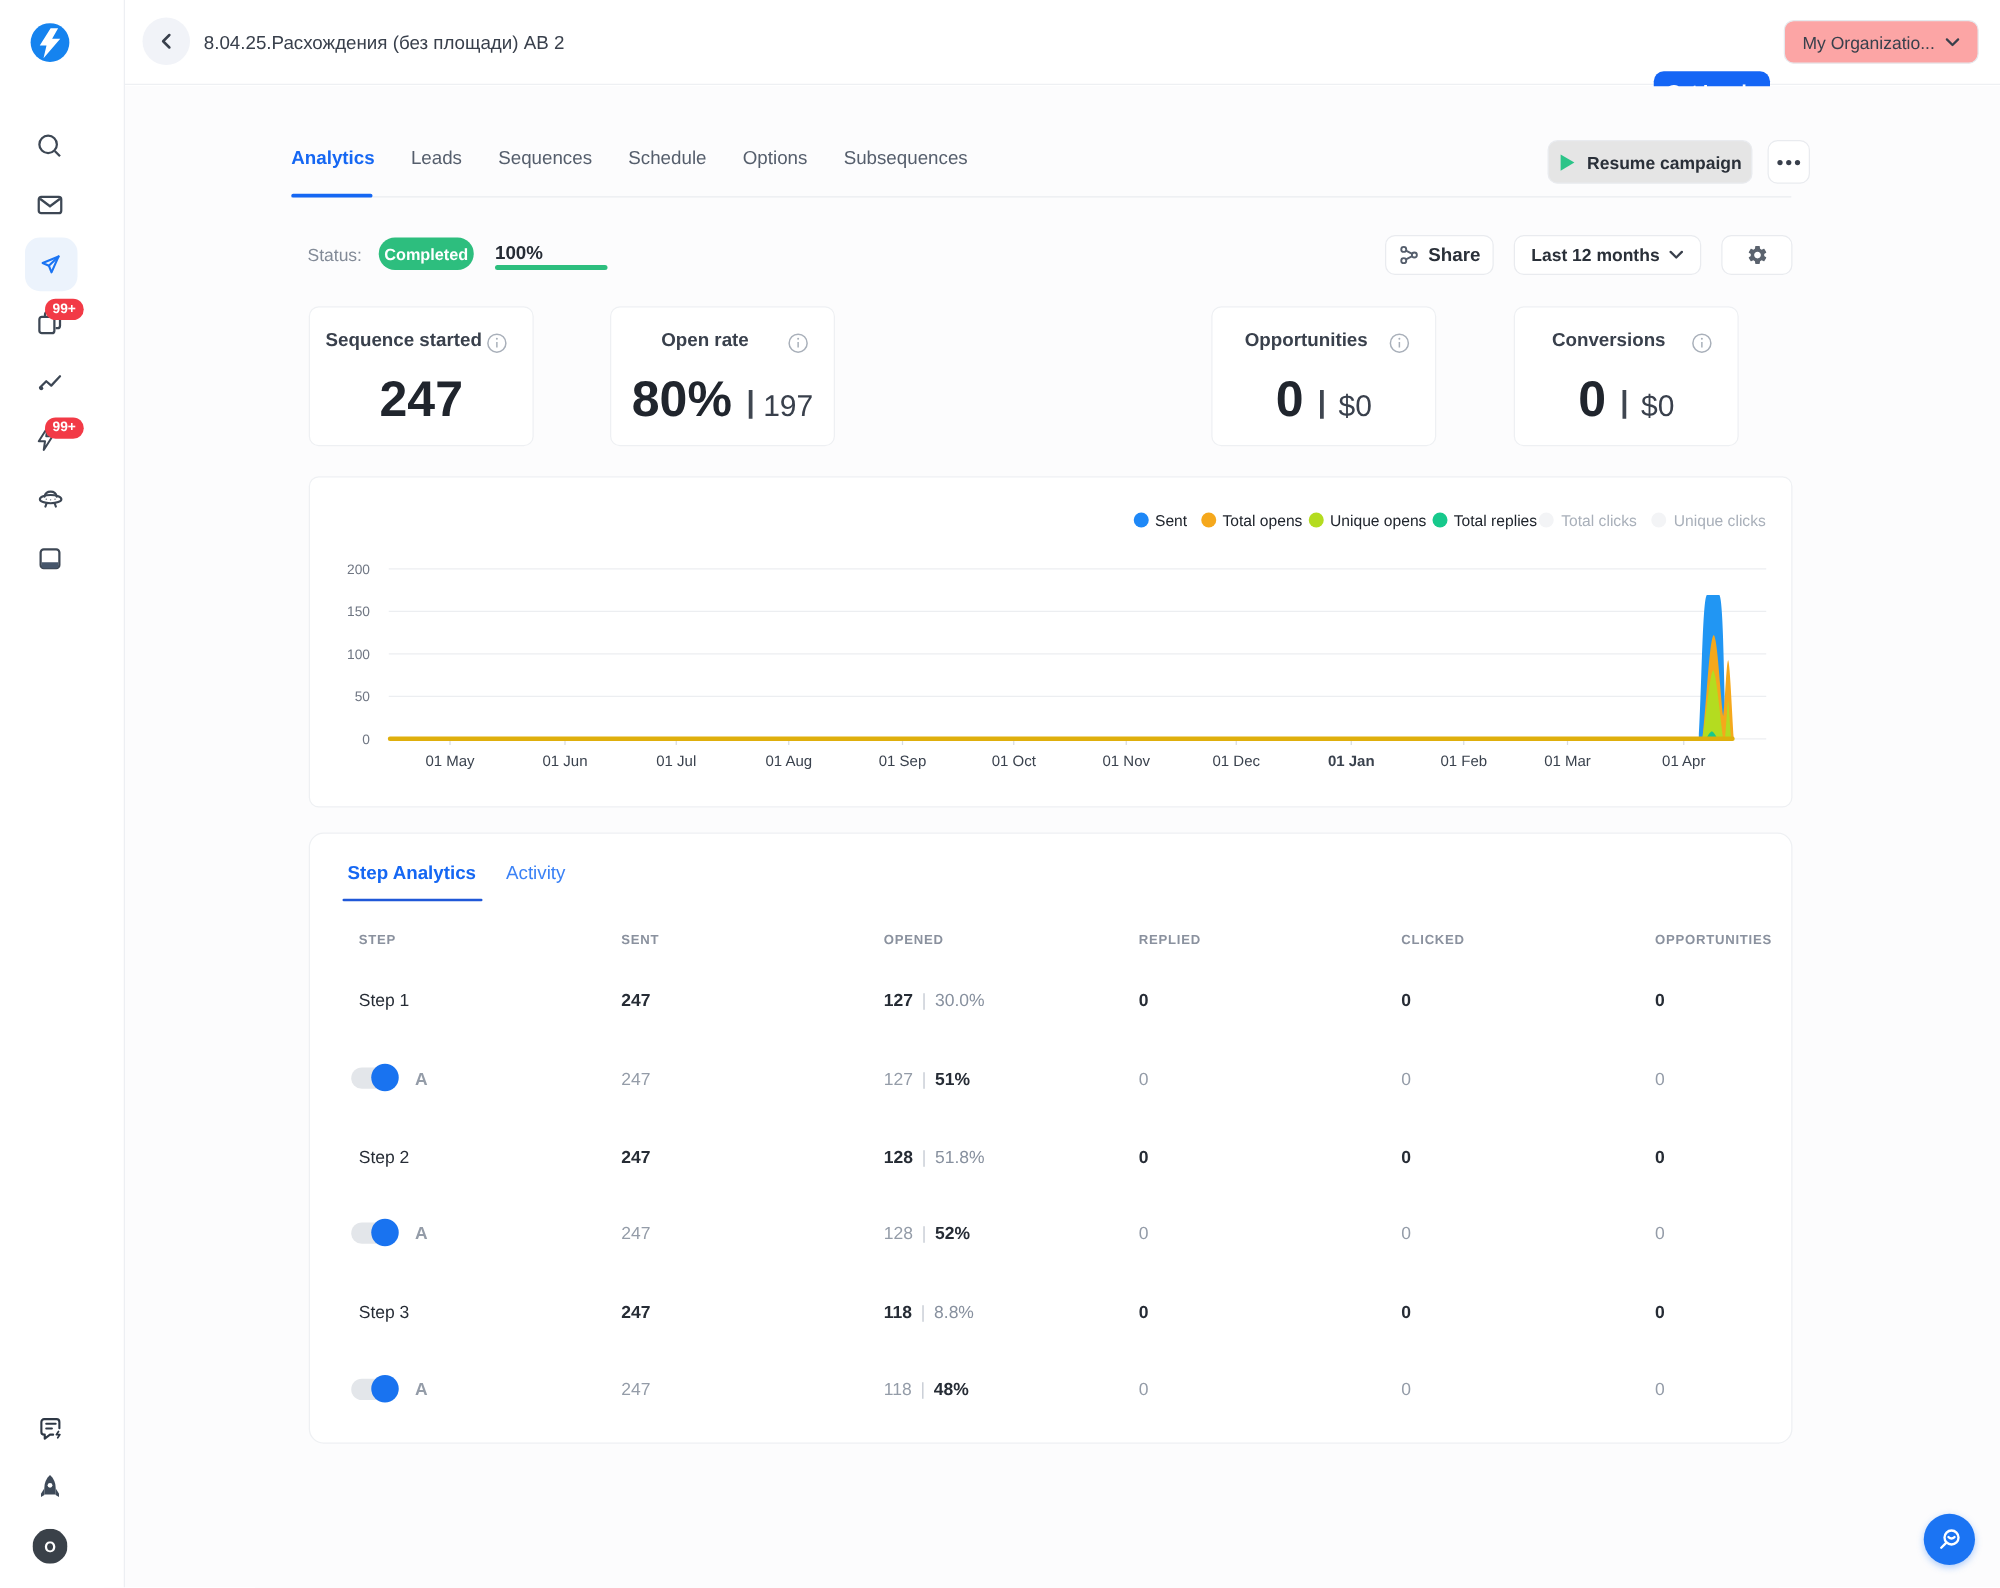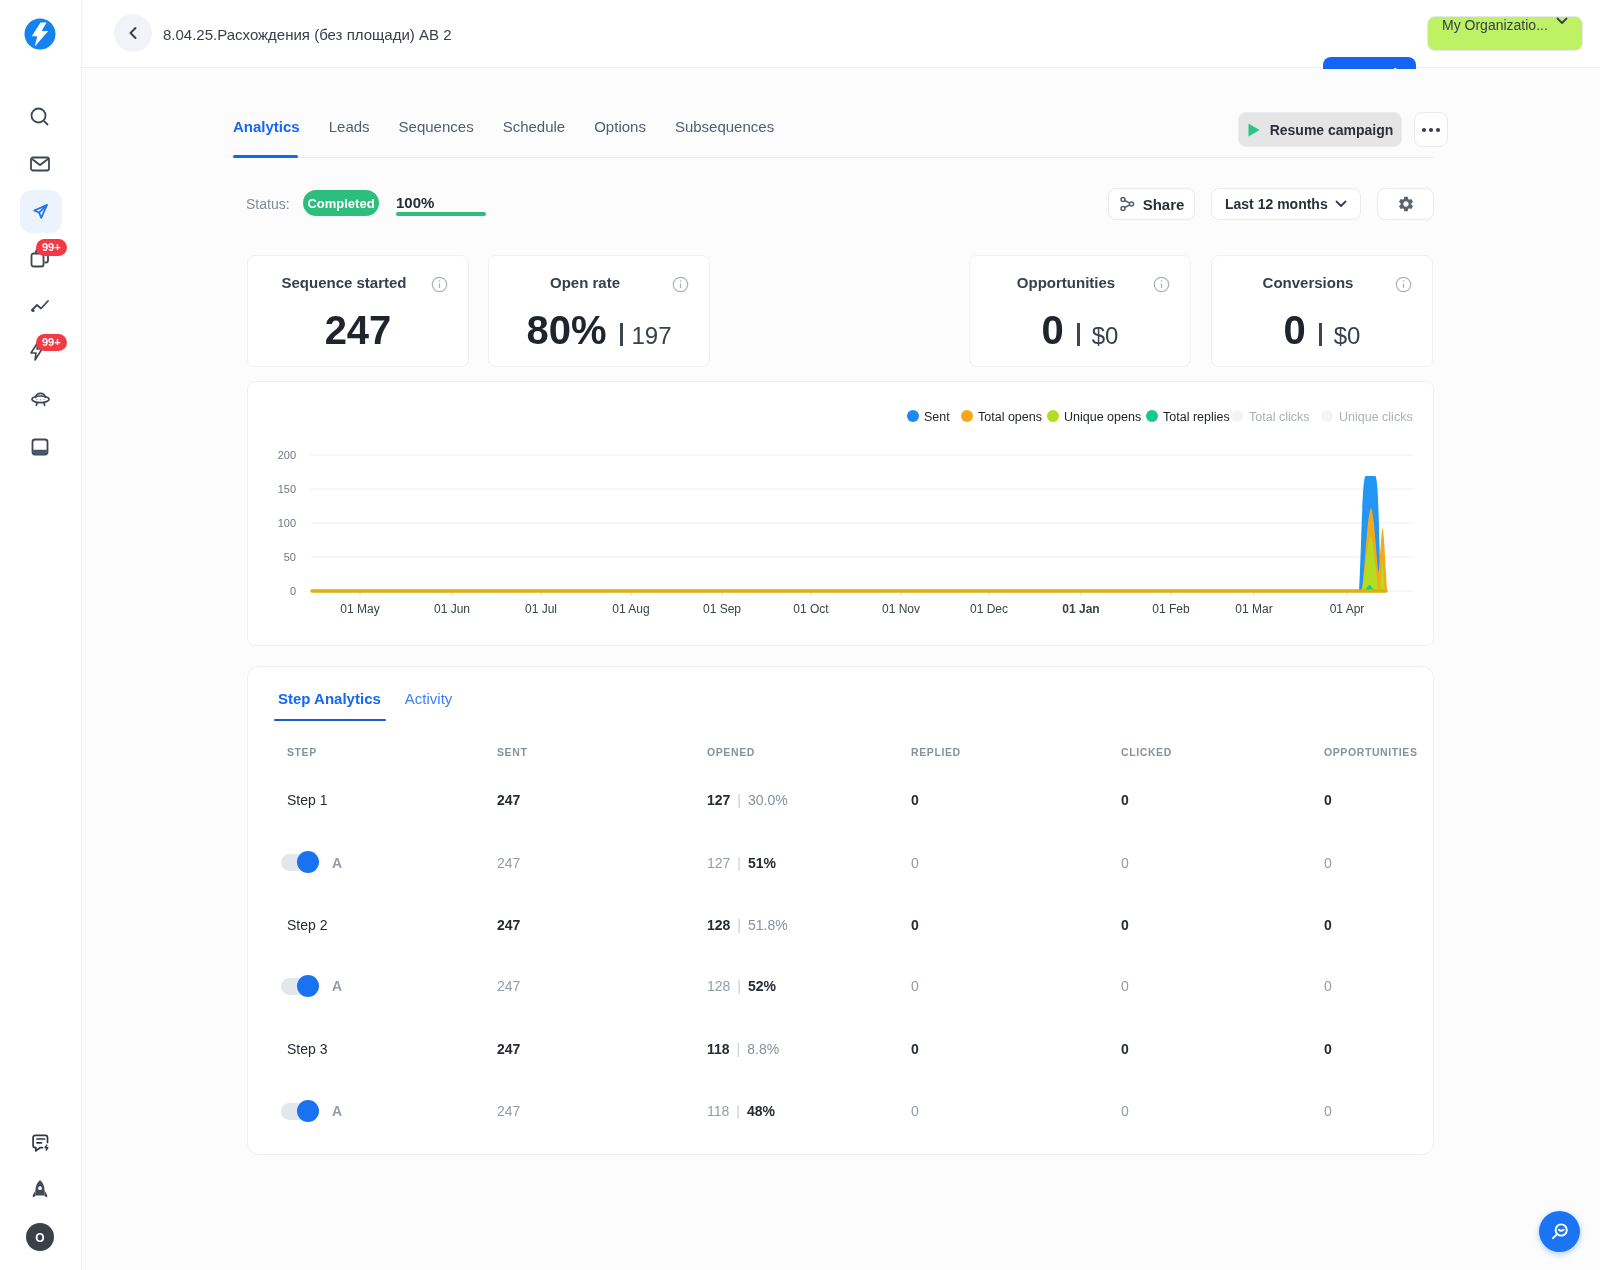--- a/index.html
+++ b/index.html
@@ -1,48 +1,48 @@
 <!DOCTYPE html>
 <html><head>
 <meta charset="utf-8">
 <style>
 * { margin:0; padding:0; box-sizing:border-box; }
 body { font-family:"Liberation Sans", sans-serif; }
 .page { position:relative; width:1600px; height:1270px; background:#fff; overflow:hidden; }
 .abs { position:absolute; }
 
-.sidebar { position:absolute; left:0; top:0; width:82px; height:1270px; background:#fff; border-right:1px solid #EDEFF3; z-index:5; }
+.sidebar { position:absolute; left:0; top:0; width:100px; height:1270px; background:#fff; border-right:1px solid #EDEFF3; z-index:5; }
 .active-bg { position:absolute; left:20px; top:190px; width:42px; height:43px; background:#ECF3FC; border-radius:12px; }
 .badge99 { position:absolute; background:#F23A46; color:#fff; font-size:11px; font-weight:bold; border-radius:9px; padding:2px 6px 3px; line-height:12px; }
 
 .header { position:absolute; left:82px; top:0; width:1518px; height:68px; background:#fff; border-bottom:1px solid #EEF0F3; }
 .backbtn { position:absolute; left:114px; top:14px; width:38px; height:38px; border-radius:50%; background:#F1F3F8; display:flex; align-items:center; justify-content:center; }
 .pagetitle { position:absolute; left:163px; top:26px; font-size:15px; color:#39404C; }
 .getleads { position:absolute; left:1323px; top:17px; width:93px; height:33px; background:#1465F5; color:#fff; font-size:15px; font-weight:bold; border-radius:8px; display:flex; align-items:center; justify-content:center;margin-top:40px; }
-.orgdrop { position:absolute; left:1427px; top:16px; width:156px; height:35px; background:#bef264; border:1px solid #E6E9ED; border-radius:8px; display:flex; justify-content:space-between; padding:0 14px; font-size:14px; color:#39404C; }
+.orgdrop { position:absolute; left:1427px; top:16px; width:156px; height:35px; background:#fca5a5; border:1px solid #E6E9ED; border-radius:8px; display:flex; align-items:center; justify-content:space-between; padding:0 14px; font-size:14px; color:#39404C; }
 
 .content { position:absolute; left:83px; top:69px; width:1517px; height:1201px; background:#FCFCFD; }
 
 .tabs { position:absolute; left:233px; top:118px; display:flex; gap:29px; font-size:15px; color:#555E6C; }
 .tab-active { color:#1567F3; font-weight:bold; }
 .tabline { position:absolute; left:233px; top:157px; width:1200px; height:1px; background:#E9EBEF; }
 .tabunder { position:absolute; left:233px; top:155px; width:65px; height:3px; background:#1567F3; border-radius:2px; }
 .resumebtn { position:absolute; left:1238px; top:112px; width:164px; height:35px; background:#e5e5e5; border:1px solid #E9EBEF; border-radius:8px; display:flex; align-items:center; justify-content:center; gap:9px; font-size:14px; font-weight:bold; color:#2A3039; }
 .dotsbtn { position:absolute; left:1414px; top:112px; width:34px; height:35px; background:#fff; border:1px solid #E9EBEF; border-radius:8px; display:flex; align-items:center; justify-content:center; color:#39404C; font-weight:bold; letter-spacing:1px; font-size:14px; }
 
 .statuslbl { position:absolute; left:246px; top:196px; font-size:14px; color:#828A97; }
 .statuspill { position:absolute; left:303px; top:190px; width:76px; height:26px; background:#2DBE7E; border-radius:13px; color:#fff; font-size:13px; font-weight:bold; display:flex; align-items:center; justify-content:center; }
 .pct100 { position:absolute; left:396px; top:194px; font-size:15px; font-weight:bold; color:#262C35; }
 .pctbar { position:absolute; left:396px; top:212px; width:90px; height:4px; background:#2DBE7E; border-radius:2px; }
 .sharebtn { position:absolute; left:1108px; top:188px; width:87px; height:32px; background:#fff; border:1px solid #E9EBEF; border-radius:8px; display:flex; align-items:center; justify-content:center; gap:8px; font-size:15px; font-weight:bold; color:#2A3039; }
 .monthsdrop { position:absolute; left:1211px; top:188px; width:150px; height:32px; background:#fff; border:1px solid #E9EBEF; border-radius:8px; display:flex; align-items:center; justify-content:space-between; padding:0 13px; font-size:14px; font-weight:bold; color:#2A3039; white-space:nowrap; }
 .gearbtn { position:absolute; left:1377px; top:188px; width:57px; height:32px; background:#fff; border:1px solid #E9EBEF; border-radius:8px; display:flex; align-items:center; justify-content:center; }
 
 .card { position:absolute; background:#fff; border:1px solid #EEF0F3; border-radius:8px; }
-.statcard { top:255px; width:222px; height:112px; }
+.statcard { top:245px; width:180px; height:112px; }
 .stat-title { position:absolute; top:18px; width:100%; text-align:center; font-size:15px; font-weight:bold; color:#39404C; }
 .stat-info { position:absolute; top:20px; right:20px; }
 .stat-value { position:absolute; top:52px; width:100%; text-align:center; }
 
 .chartcard { left:247px; top:381px; width:1187px; height:265px; }
 
 .stepcard { left:247px; top:666px; width:1187px; height:489px; border-radius:12px; }
 .steptabs { position:absolute; left:30px; top:23px; display:flex; gap:24px; font-size:15px; }
 .steptab-active { color:#1567F3; font-weight:bold; }
 .steptab { color:#3b82f6; }

